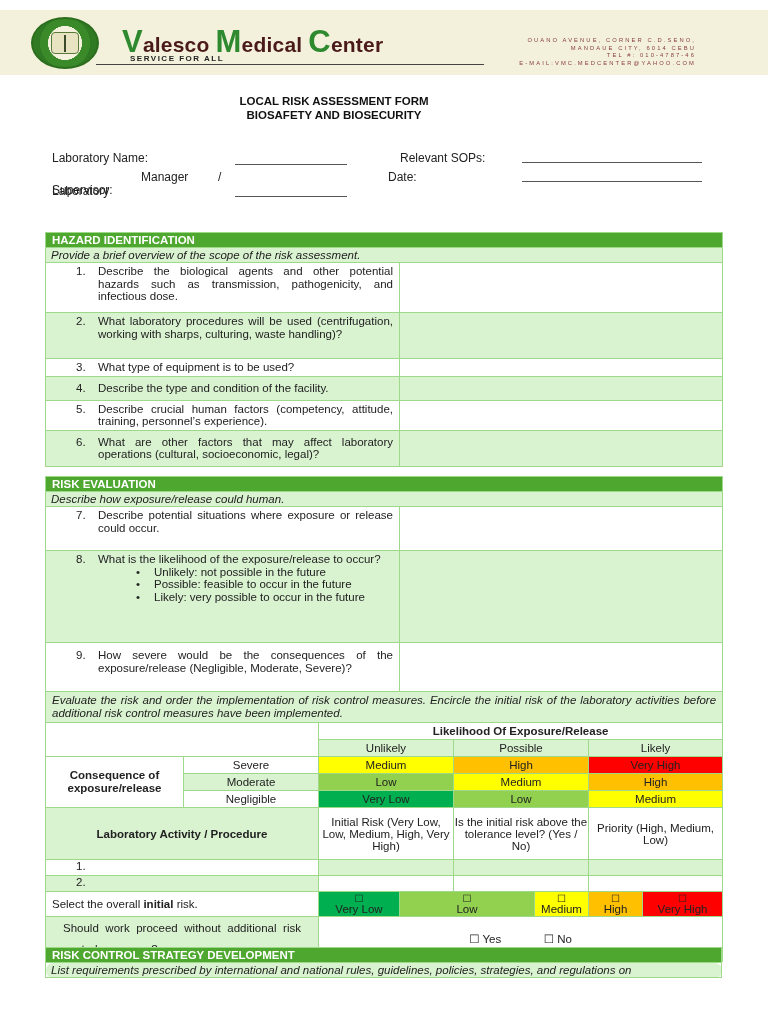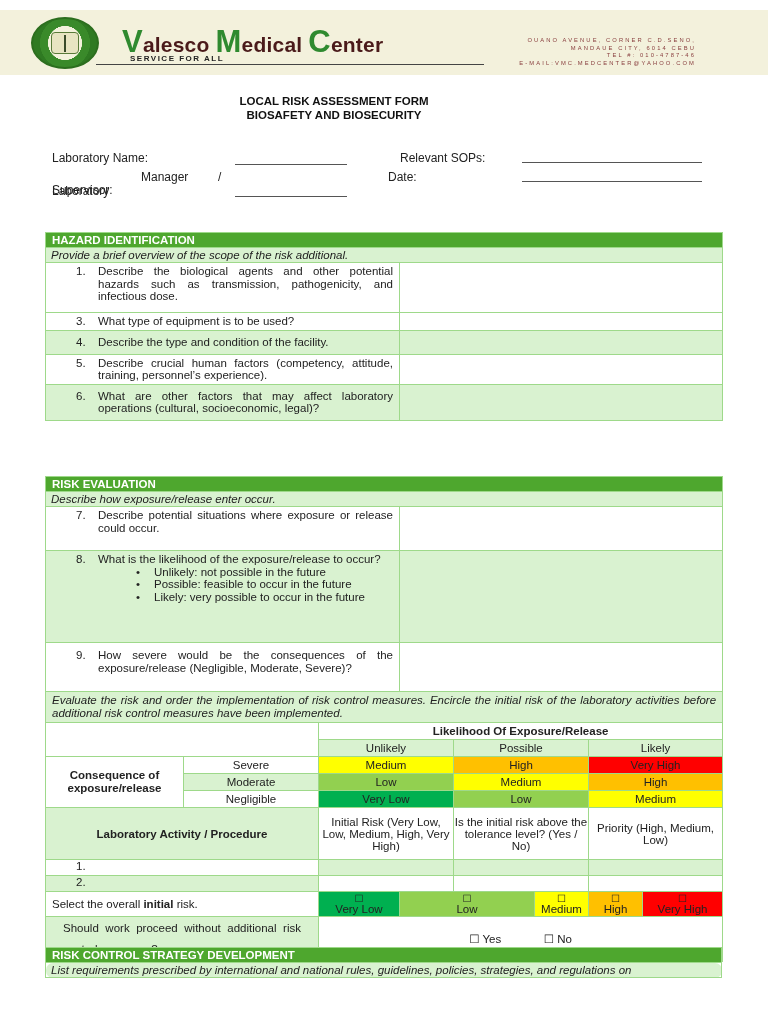--- a/index.html
+++ b/index.html
@@ -95,24 +95,28 @@
 <table style="left:45px; top:232px; width:677px;">
   <colgroup>
       <col style="width:354px">
       <col style="width:323px">
     </colgroup>
   <tbody>
       <tr>
         <td colspan="2" class="sec-head">HAZARD IDENTIFICATION</td>
       </tr>
   <tr>
-        <td colspan="2" class="sec-sub">Provide a brief overview of the scope of the risk additional.</td>
+        <td colspan="2" class="sec-sub">Provide a brief overview of the scope of the risk assessment.</td>
       </tr>
   <tr style="height:50px" class="wh">
     <td class="q"><span class="num">1.</span><span>Describe the biological agents and other potential hazards such as transmission, pathogenicity, and infectious dose.</span></td>
+    <td></td>
+  </tr>
+  <tr style="height:46px" class="lg">
+    <td class="q"><span class="num">2.</span><span>What laboratory procedures will be used (centrifugation, working with sharps, culturing, waste handling)?</span></td>
     <td></td>
   </tr>
   <tr style="height:14px" class="wh">
     <td class="q"><span class="num">3.</span><span>What type of equipment is to be used?</span></td>
     <td></td>
   </tr>
   <tr style="height:24px" class="lg">
     <td class="q m"><span class="num">4.</span><span>Describe the type and condition of the facility.</span></td>
     <td></td>
   </tr>
@@ -136,21 +140,21 @@
       <col style="width:81px">
       <col style="width:54px">
       <col style="width:54px">
       <col style="width:80px">
     </colgroup>
   <tbody>
       <tr>
         <td colspan="8" class="sec-head">RISK EVALUATION</td>
       </tr>
   <tr>
-        <td colspan="8" class="sec-sub">Describe how exposure/release enter occur.</td>
+        <td colspan="8" class="sec-sub">Describe how exposure/release could human.</td>
       </tr>
   <tr style="height:44px" class="wh">
     <td colspan="3" class="q"><span class="num">7.</span><span>Describe potential situations where exposure or release could occur.</span></td>
     <td colspan="5"></td>
   </tr>
   <tr style="height:92px" class="lg">
     <td colspan="3" class="q">
       <span class="num">8.</span><span>What is the likelihood of the exposure/release to occur?</span>
       <ul class="bul" style="text-indent:0">
         <li>Unlikely: not possible in the future</li>

